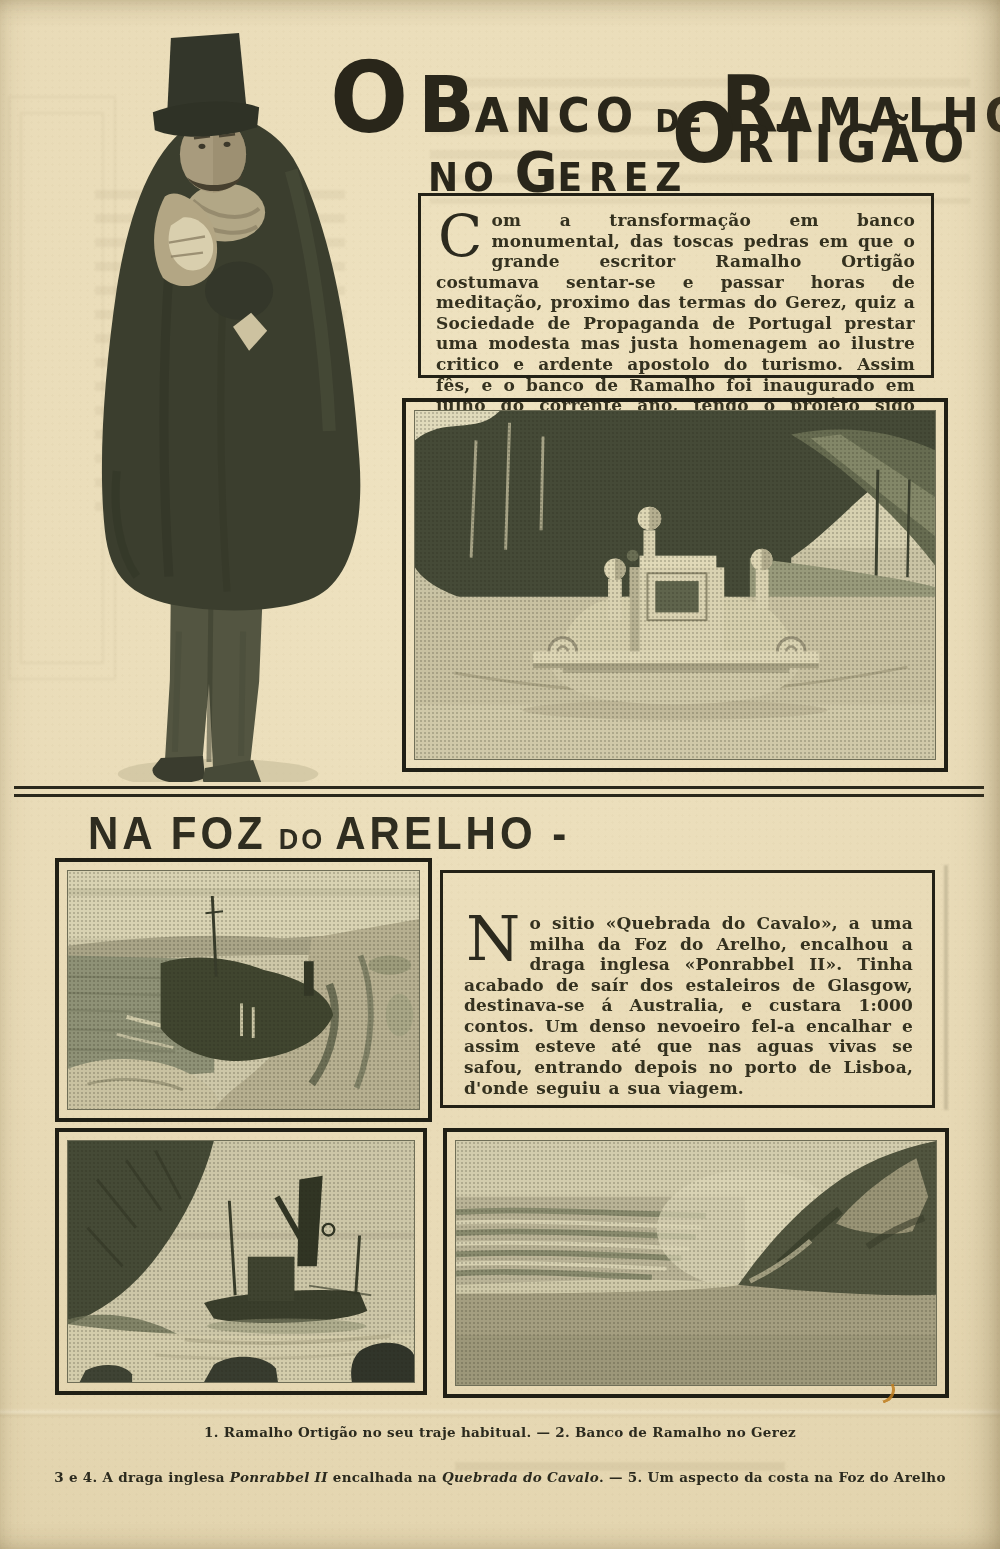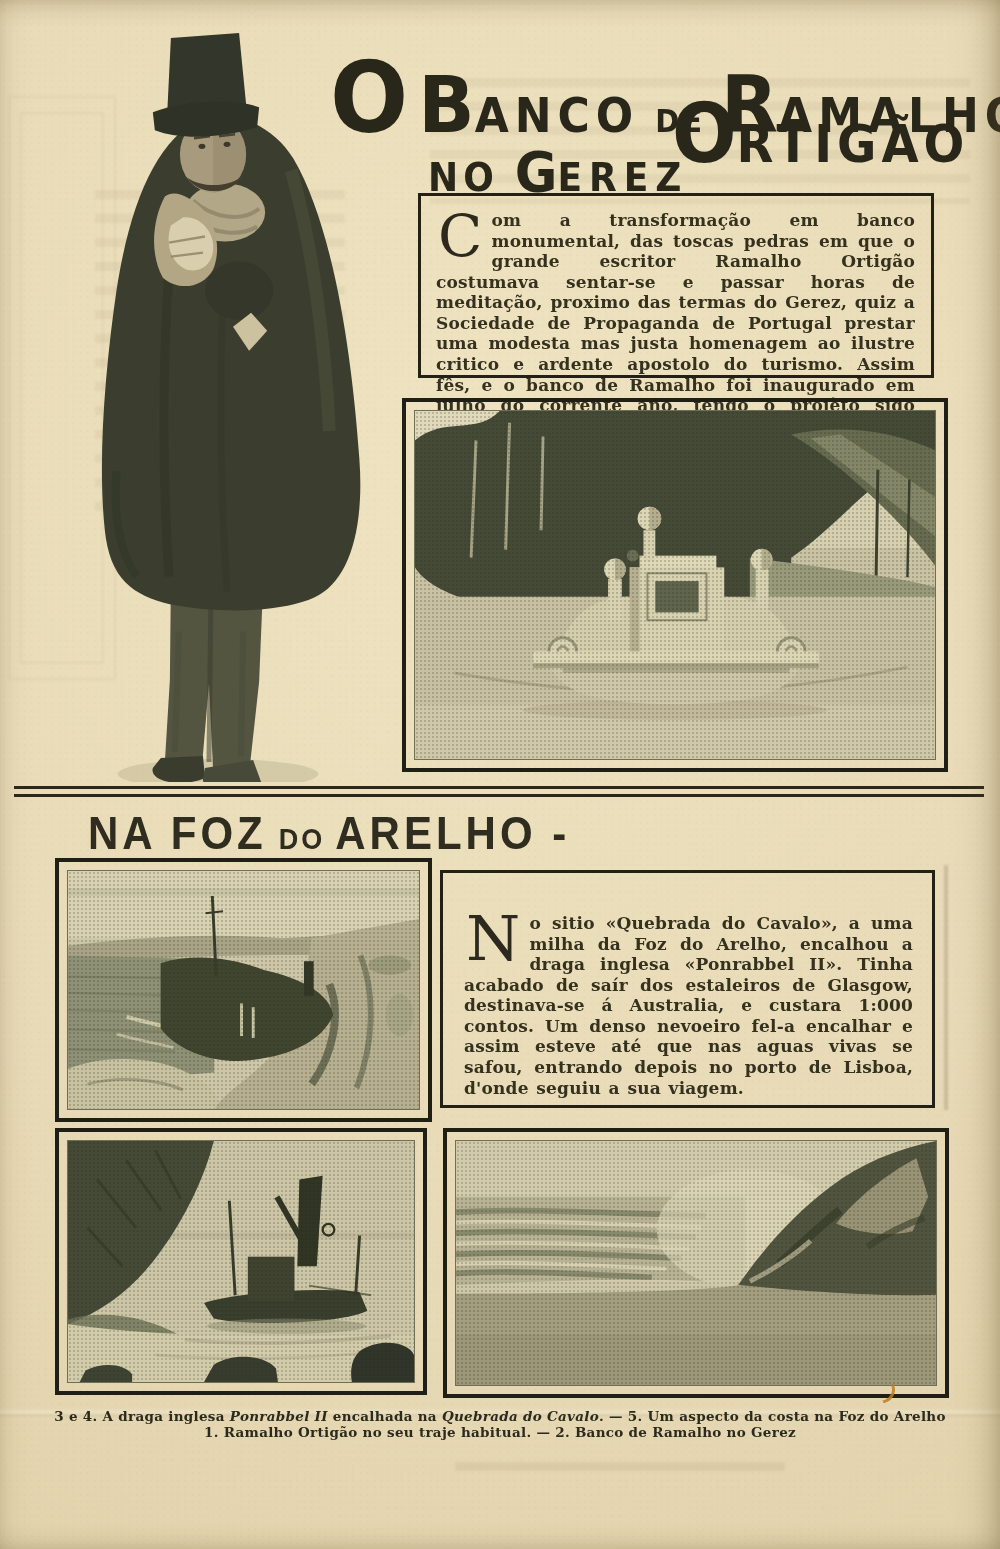--- a/index.html
+++ b/index.html
@@ -76,21 +76,21 @@
     font-family:"Liberation Sans", sans-serif;font-weight:bold;color:#2f2d20;
     transform:scaleY(1.12);transform-origin:left top;letter-spacing:4px;white-space:nowrap;}
   .h2-main{font-size:42px;margin-right:12px;}
   .h2-do{font-size:27px;margin-right:10px;letter-spacing:3px;}
   .h2-rest{font-size:42px;}
   
   .caption{position:absolute;left:0;right:0;text-align:center;z-index:6;
     font-family:"DejaVu Serif", serif;font-weight:bold;font-size:13.5px;
     color:#2b2a1e;letter-spacing:.3px;}
   .cap1{top:1424px;}
-  .cap2{top:1408px;}
+  .cap2{top:1469px;}
   .caption .it{font-style:italic;}
   .folio{position:absolute;left:0;right:0;top:1479px;text-align:center;z-index:6;
     font-family:"DejaVu Serif", serif;font-size:16px;font-weight:bold;
     color:#2b2a1e;letter-spacing:1px;}
   .crease{position:absolute;left:0;top:1408px;width:100%;height:10px;z-index:3;opacity:.45;
     background:linear-gradient(180deg, rgba(255,252,235,0), rgba(255,252,238,.6) 40%, rgba(160,140,95,.22) 75%, rgba(160,140,95,0));}
   .ink-mark{position:absolute;left:880px;top:1386px;width:14px;height:12px;z-index:7;
     border:0;border-bottom:3px solid #bf7d1f;border-right:3px solid #bf7d1f;
     border-radius:0 0 14px 2px;transform:rotate(-22deg);opacity:.85;}
 </style>

